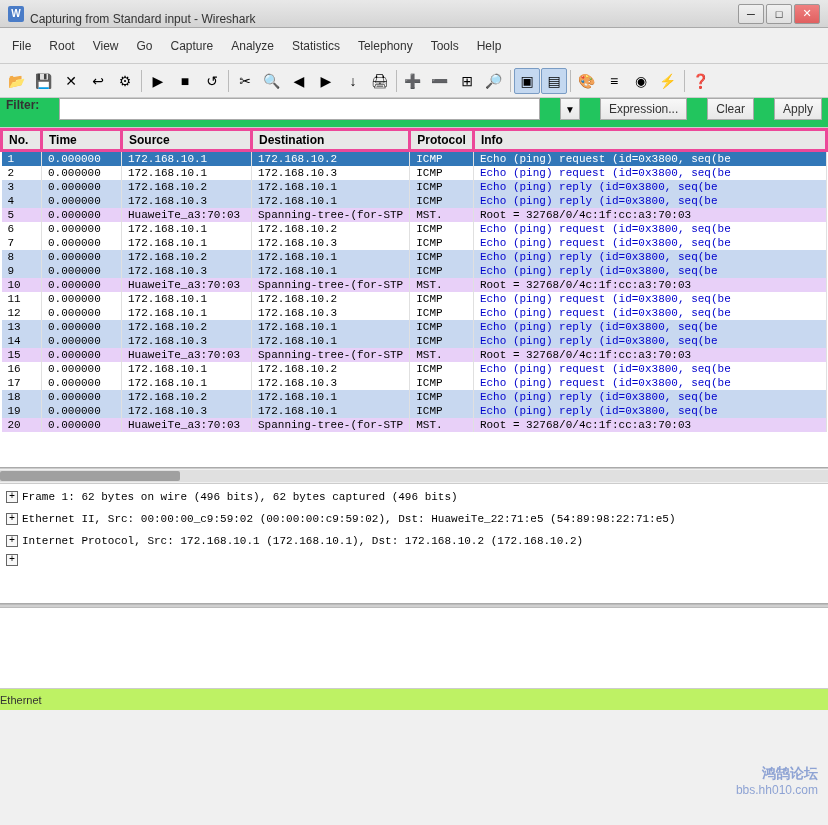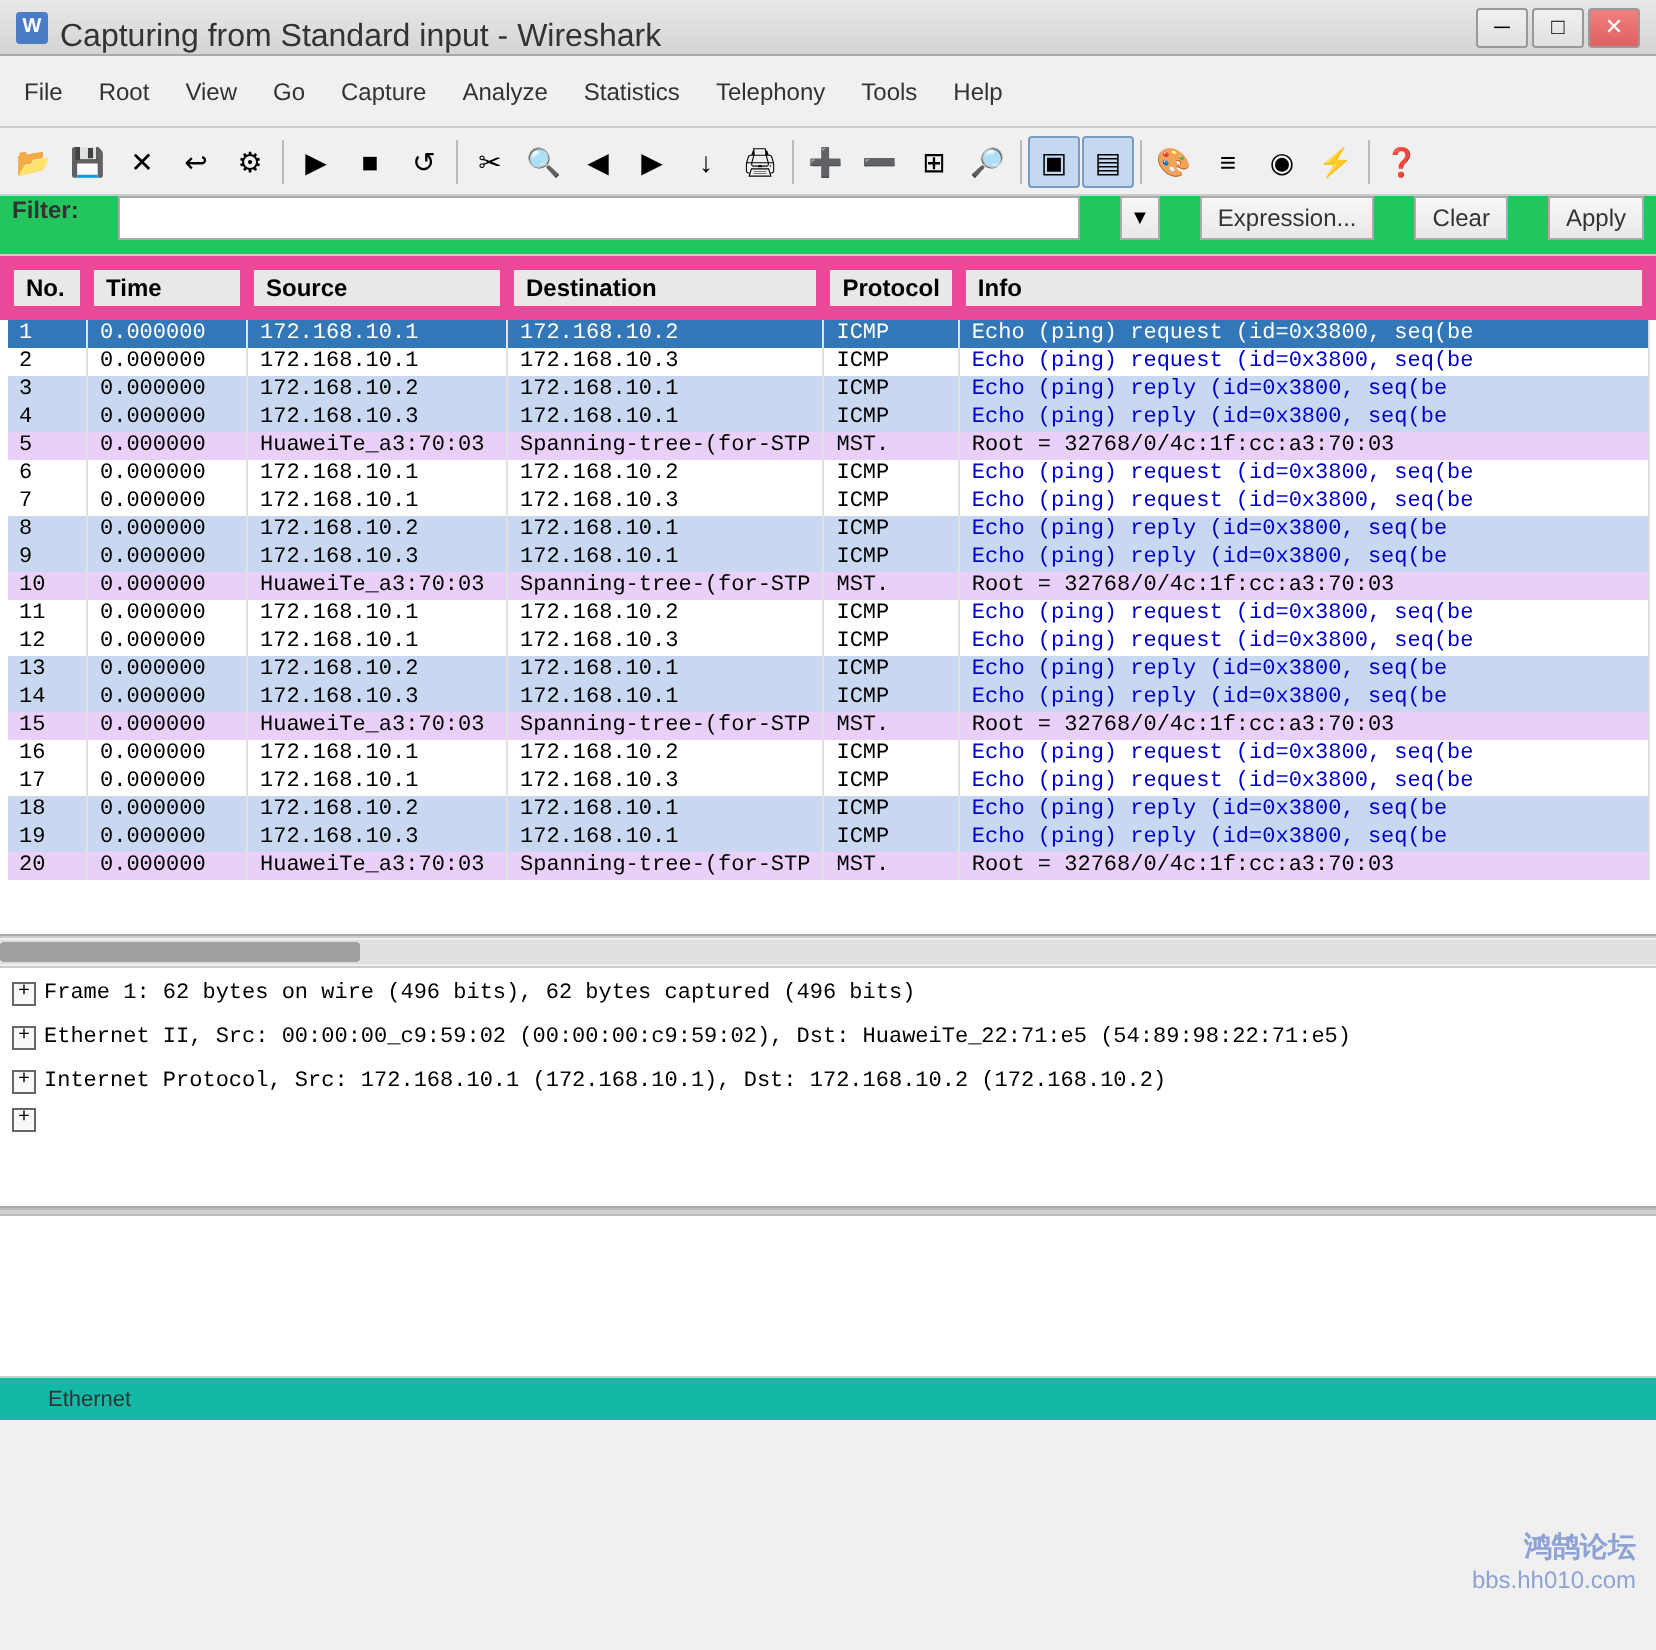--- a/index.html
+++ b/index.html
@@ -25,21 +25,21 @@
     }
     #title-bar .window-icon {
       width: 16px; height: 16px;
       background: #4a7cc7;
       border-radius: 2px;
       display: flex; align-items: center; justify-content: center;
       color: white; font-size: 10px; font-weight: bold;
     }
     #title-bar .title-text {
       flex: 1;
-      font-size: 16px;
+      font-size: 12px;
       color: #333;
       margin-top: 11px;
     }
     #title-bar .window-controls {
       display: flex; gap: 2px;
     }
     .win-btn {
       width: 26px; height: 20px;
       border: 1px solid #999;
       background: linear-gradient(to bottom, #f0f0f0, #e0e0e0);
@@ -147,21 +147,21 @@
       overflow-x: auto;
     }
     #packet-table {
       width: 100%;
       border-collapse: collapse;
       font-size: 12px;
       font-family: 'Courier New', monospace;
     }
     #packet-table thead th {
       background: #e8e8e8;
-      border: 7px solid #ec4899;
+      border: 3px solid #ec4899;
       padding: 2px 6px;
       text-align: left;
       font-weight: bold;
       font-family: 'Segoe UI', Arial, sans-serif;
       font-size: 12px;
       white-space: nowrap;
       position: sticky; top: 0; z-index: 1;
     }
     #packet-table tbody td {
       padding: 1px 6px;
@@ -237,26 +237,26 @@
 
     
     #hex-dump {
       background: white;
       height: 80px;
       overflow-y: auto;
     }
 
     
     #status-bar {
-      background: #14b8a6;
+      background: #bef264;
       border-top: 1px solid #ccc;
       height: 22px;
       display: flex;
       align-items: center;
-      padding: 0 24px;
+      padding: 0 0;
       gap: 8px;
     }
     .status-item {
       font-size: 11px;
       color: #333;
     }
 
     
     #watermark {
       position: absolute;

